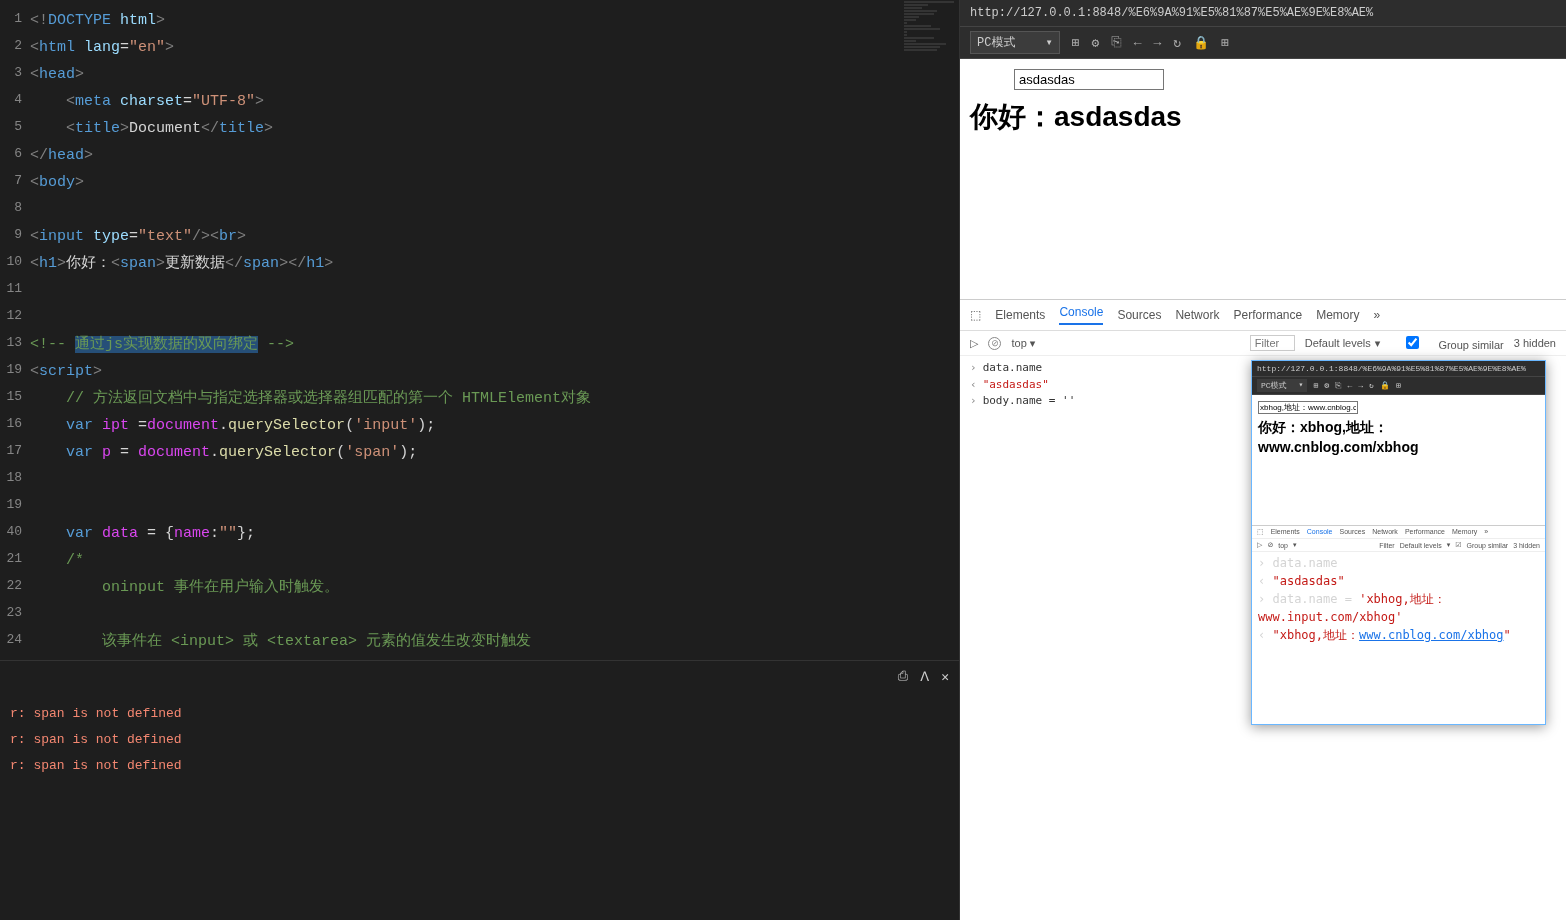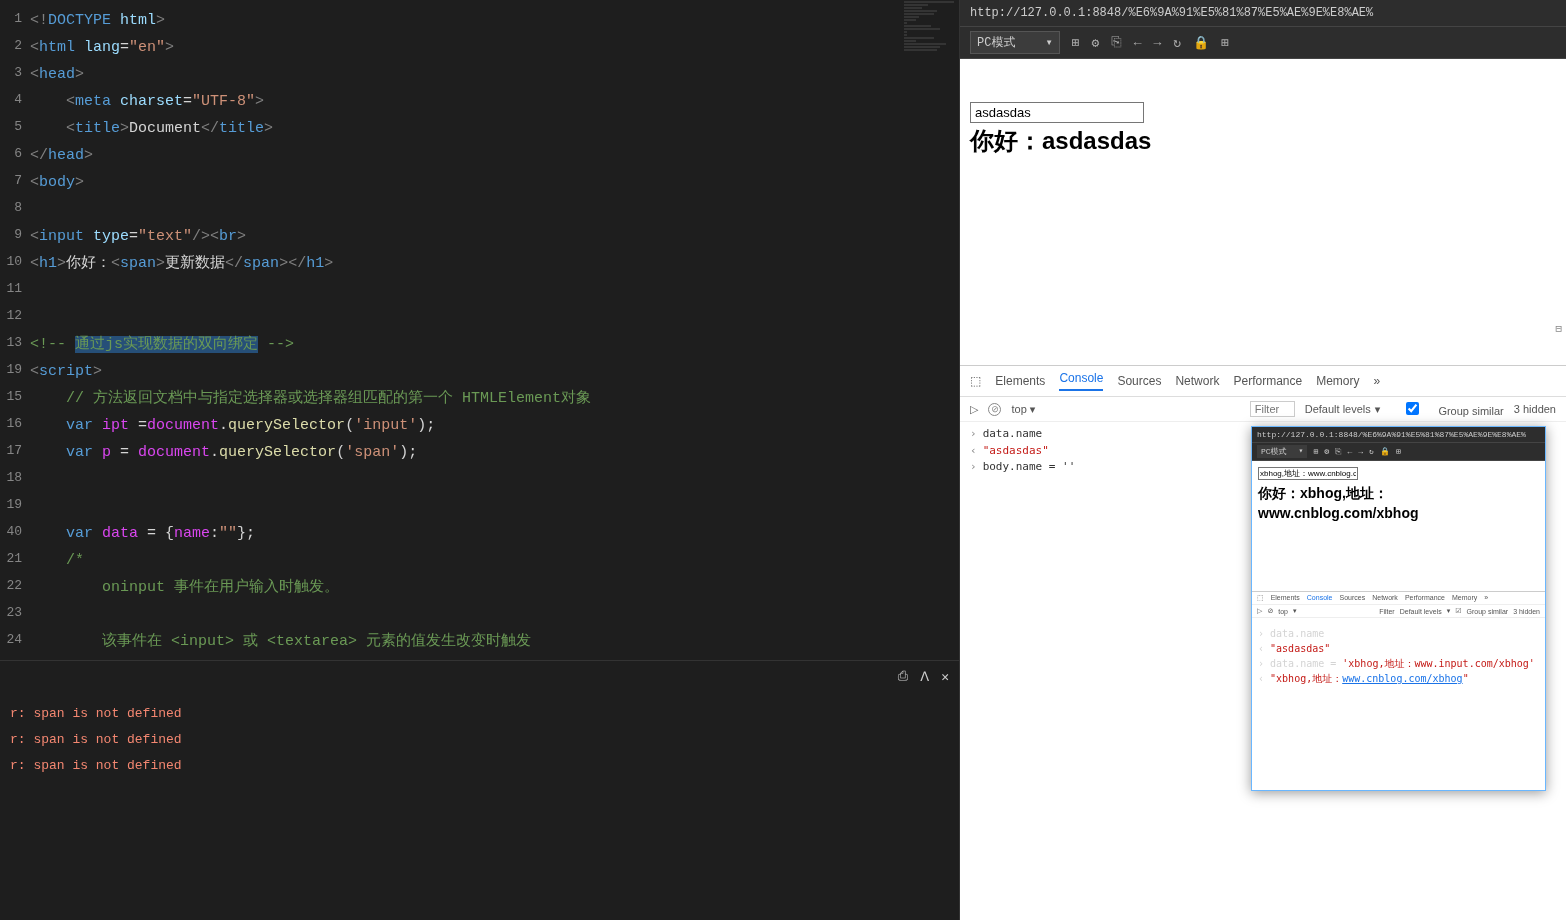--- a/index.html
+++ b/index.html
@@ -7,29 +7,29 @@
 .main { display:flex; width:100%; height:100%; }
 .editor-col { width:960px; display:flex; flex-direction:column; border-right:1px solid #333; }
 .editor { flex:1; display:flex; overflow:hidden; position:relative; }
 .gutter { width:30px; text-align:right; padding:5px 8px 5px 0; color:#858585; font-size:13px; line-height:27px; user-select:none; }
 .code { flex:1; padding:7px 0; font-size:15px; line-height:27px; white-space:pre; }
 .minimap { position:absolute; right:0; top:0; width:60px; height:250px; background:#1e1e1e; opacity:.6; }
 .minimap-line { height:2px; margin:1px 5px; background:#444; }
 .terminal { height:260px; background:#1e1e1e; border-top:1px solid #333; position:relative; }
 .term-icons { position:absolute; right:10px; top:8px; display:flex; gap:12px; color:#ccc; font-size:13px; }
 .term-body { padding:40px 10px 10px; color:#f48771; font-size:13px; line-height:2; }
-.right-col { flex:1; display:flex; flex-direction:column; background:#fff;gap:33px; }
+.right-col { flex:1; display:flex; flex-direction:column; background:#fff; }
 .browser-top { background:#2d2d2d; color:#ccc; }
 .url-bar { padding:6px 10px; border-bottom:1px solid #444; font-size:12px; white-space:nowrap; overflow:hidden; }
 .br-tools { display:flex; align-items:center; gap:12px; padding:4px 10px; font-size:12px; border-bottom:1px solid #444; }
 .mode-select { background:#3c3c3c; border:1px solid #555; color:#ccc; padding:2px 6px; display:flex; align-items:center; gap:30px; font-size:12px; }
 .br-icon { color:#aaa; font-size:13px; cursor:pointer; }
 .preview { flex:0 0 240px; background:#fff; padding:10px; color:#000; }
-.preview input { border:1px solid #767676; padding:2px 4px; font-size:13px; width:174px; }
-.preview h1 { font-family:SimHei,Arial; font-size:24px; font-weight:bold; margin-top:2px; }
+.preview input { border:1px solid #767676; padding:2px 4px; font-size:13px; width:150px;margin-left:44px; }
+.preview h1 { font-family:SimHei,Arial; font-size:28px; font-weight:bold; margin-top:8px; }
 .devtools { flex:1; background:#fff; border-top:1px solid #ccc; display:flex; flex-direction:column; position:relative; }
 .dt-tabs { display:flex; align-items:center; gap:14px; padding:5px 10px; border-bottom:1px solid #ddd; color:#555; font-family:Arial; font-size:12px; }
 .dt-tabs .active { color:#1a73e8; border-bottom:2px solid #1a73e8; padding-bottom:4px; }
 .dt-filter { display:flex; align-items:center; gap:10px; padding:4px 10px; border-bottom:1px solid #eee; color:#555; font-family:Arial; font-size:11px; }
 .dt-filter .no { color:#888; border:1px solid #888; border-radius:50%; width:13px; height:13px; display:flex; align-items:center; justify-content:center; font-size:9px; }
 .dt-filter input { border:1px solid #ccc; padding:1px 4px; font-size:11px; width:45px; }
 .dt-filter .levels { display:flex; align-items:center; gap:4px; }
 .console-body { padding:4px 10px; font-family:Menlo,Consolas,monospace; font-size:11px; color:#333; }
 .c-row { display:flex; gap:6px; line-height:1.5; }
 .c-caret { color:#888; }
@@ -39,21 +39,21 @@
 .popup-url { padding:3px 5px; font-size:8px; white-space:nowrap; overflow:hidden; border-bottom:1px solid #444; }
 .popup-tools { display:flex; gap:6px; align-items:center; padding:2px 5px; font-size:8px; border-bottom:1px solid #444; }
 .popup-tools .pmode { background:#3c3c3c; padding:1px 4px; display:flex; gap:12px; }
 .popup-prev { background:#fff; padding:6px; color:#000; flex:0 0 130px; }
 .popup-prev input { border:1px solid #767676; font-size:8px; width:100px; padding:1px; }
 .popup-prev h1 { font-family:SimHei,Arial; font-size:14px; font-weight:bold; margin-top:4px; line-height:1.4; }
 .popup-dt { flex:1; border-top:1px solid #ccc; display:flex; flex-direction:column; }
 .popup-dt-tabs { display:flex; gap:7px; padding:2px 5px; border-bottom:1px solid #eee; color:#555; font-family:Arial; font-size:7px; }
 .popup-dt-tabs .active { color:#1a73e8; }
 .popup-dt-filter { display:flex; gap:5px; align-items:center; padding:2px 5px; border-bottom:1px solid #eee; color:#555; font-family:Arial; font-size:7px; }
-.popup-console { padding:2px 6px; font-family:Menlo,Consolas,monospace; font-size:10px; line-height:1.5;margin-top:6px; }
+.popup-console { padding:2px 6px; font-family:Menlo,Consolas,monospace; font-size:12px; line-height:1.5; }
 .popup-console .c-str2 { color:#c41a16; }
 .popup-console .c-link { color:#1a73e8; text-decoration:underline; }
 
 .t-gray { color:#808080; }
 .t-tag { color:#569cd6; }
 .t-attr { color:#9cdcfe; }
 .t-str { color:#ce9178; }
 .t-var { color:#569cd6; }
 .t-id { color:#d946ef; }
 .t-fn { color:#dcdcaa; }

